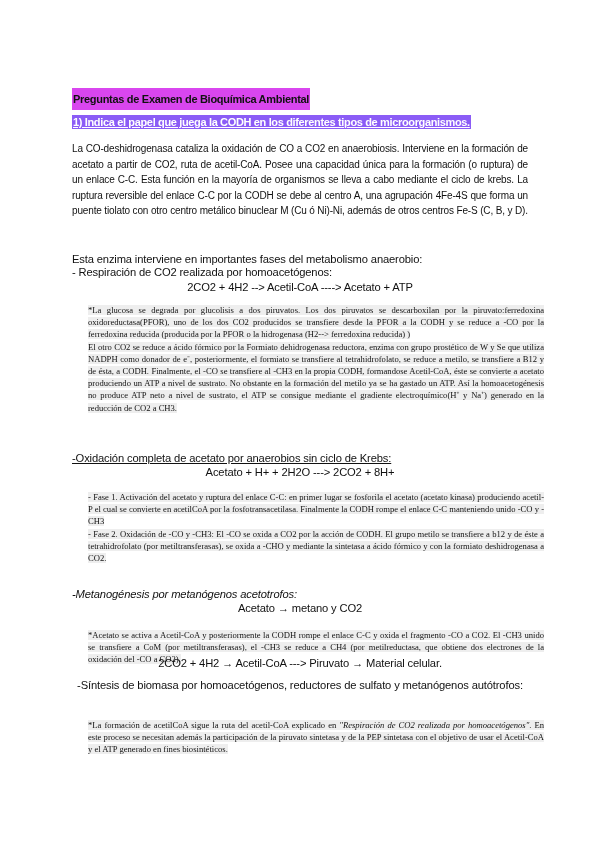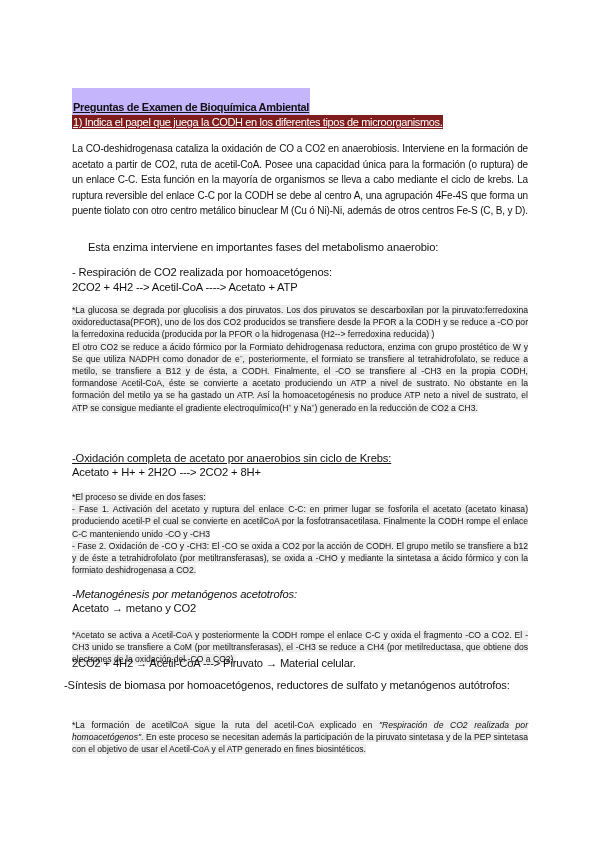--- a/index.html
+++ b/index.html
@@ -1,55 +1,54 @@
 <!DOCTYPE html>
 <html><head>
 <meta charset="utf-8">
 <style>
   html, body { margin:0; padding:0; background:#ffffff; }
   body { width:600px; height:848px; position:relative; overflow:hidden;
          font-family:"Liberation Sans", sans-serif; color:#111; }
   .page { position:absolute; left:72px; top:0; width:456px; }
   .title { position:absolute; top:88px; left:0; font-size:11px; font-weight:bold;
-           background:#c4b5fd; padding:12px 1px; line-height:14px; letter-spacing:-0.3px;text-decoration:underline; }
-  .question { position:absolute; top:115px; left:0; font-size:11px; font-weight:normal;
-              background:#7f1d1d; color:#fff; text-decoration:underline; padding:0 1px;
+           background:#d946ef; padding:4px 1px; line-height:14px; letter-spacing:-0.3px; }
+  .question { position:absolute; top:115px; left:0; font-size:11px; font-weight:bold;
+              background:#8b5cf6; color:#fff; text-decoration:underline; padding:0 1px;
               line-height:14px; letter-spacing:-0.35px; white-space:nowrap; }
   .para { position:absolute; left:0; width:456px; font-size:10px; line-height:15.6px;
           text-align:justify; letter-spacing:-0.15px; }
   .line { position:absolute; left:0; font-size:11.2px; line-height:15px; white-space:nowrap; letter-spacing:-0.15px; }
-  .eq { position:absolute; left:0; width:456px; text-align:left; font-size:11.2px; line-height:15px; white-space:nowrap; letter-spacing:-0.15px; }
-  .note { position:absolute; left:0; width:456px; font-size:8.6px; line-height:12.2px; text-align:justify; }
+  .eq { position:absolute; left:0; width:456px; text-align:center; font-size:11.2px; line-height:15px; white-space:nowrap; letter-spacing:-0.15px; }
+  .note { position:absolute; left:16px; width:456px; font-size:8.6px; line-height:12.2px; text-align:justify;font-family:Liberation Serif, serif; }
   .note .hl { background:#eeeeee; }
   .note p { margin:0; }
   em { font-style:italic; }
 </style>
 </head>
 <body>
 
 <div class="page">
 
   <div class="title">Preguntas de Examen de Bioquímica Ambiental</div>
   <div class="question">1) Indica el papel que juega la CODH en los diferentes tipos de microorganismos.</div>
 
   <div class="para" style="top:141px;">La CO-deshidrogenasa cataliza la oxidación de CO a CO2 en anaerobiosis. Interviene en la formación de acetato a partir de CO2, ruta de acetil-CoA. Posee una capacidad única para la formación (o ruptura) de un enlace C-C. Esta función en la mayoría de organismos se lleva a cabo mediante el ciclo de krebs. La ruptura reversible del enlace C-C por la CODH se debe al centro A, una agrupación 4Fe-4S que forma un puente tiolato con otro centro metálico binuclear M (Cu ó Ni)-Ni, además de otros centros Fe-S (C, B, y D).</div>
 
-  <div class="line" style="top:240px;margin-left:16px;">Esta enzima interviene en importantes fases del metabolismo anaerobio:</div>
+  <div class="line" style="top:252px;">Esta enzima interviene en importantes fases del metabolismo anaerobio:</div>
 
   <div class="line" style="top:265px;">- Respiración de CO2 realizada por homoacetógenos:</div>
   <div class="eq" style="top:280px;">2CO2 + 4H2 --&gt; Acetil-CoA ----&gt; Acetato + ATP</div>
   <div class="note" style="top:304px;">
     <p><span class="hl">*La glucosa se degrada por glucolisis a dos piruvatos. Los dos piruvatos se descarboxilan por la piruvato:ferredoxina oxidoreductasa(PFOR), uno de los dos CO2 producidos se transfiere desde la PFOR a la CODH y se reduce a -CO por la ferredoxina reducida (producida por la PFOR o la hidrogenasa (H2--&gt; ferredoxina reducida) )</span></p>
     <p><span class="hl">El otro CO2 se reduce a ácido fórmico por la Formiato dehidrogenasa reductora, enzima con grupo prostético de W y Se que utiliza NADPH como donador de e⁻, posteriormente, el formiato se transfiere al tetrahidrofolato, se reduce a metilo, se transfiere a B12 y de ésta, a CODH. Finalmente, el -CO se transfiere al -CH3 en la propia CODH, formandose Acetil-CoA, éste se convierte a acetato produciendo un ATP a nivel de sustrato. No obstante en la formación del metilo ya se ha gastado un ATP. Así la homoacetogénesis no produce ATP neto a nivel de sustrato, el ATP se consigue mediante el gradiente electroquímico(H⁺ y Na⁺) generado en la reducción de CO2 a CH3.</span></p>
   </div>
 
   <div class="line" style="top:451px;text-decoration:underline;">-Oxidación completa de acetato por anaerobios sin ciclo de Krebs:</div>
   <div class="eq" style="top:465px;">Acetato + H+ + 2H2O ---&gt; 2CO2 + 8H+</div>
   <div class="note" style="top:491px;">
-    <p><span class="hl">*El proceso se divide en dos fases:</span></p>
     <p><span class="hl">- Fase 1. Activación del acetato y ruptura del enlace C-C: en primer lugar se fosforila el acetato (acetato kinasa) produciendo acetil-P el cual se convierte en acetilCoA por la fosfotransacetilasa. Finalmente la CODH rompe el enlace C-C manteniendo unido -CO y -CH3</span></p>
     <p><span class="hl">- Fase 2. Oxidación de -CO y -CH3: El -CO se oxida a CO2 por la acción de CODH. El grupo metilo se transfiere a b12 y de éste a tetrahidrofolato (por metiltransferasas), se oxida a -CHO y mediante la sintetasa a ácido fórmico y con la formiato deshidrogenasa a CO2.</span></p>
   </div>
 
   <div class="line" style="top:587px;font-style:italic;">-Metanogénesis por metanógenos acetotrofos:</div>
   <div class="eq" style="top:601px;">Acetato → metano y CO2</div>
   <div class="note" style="top:629px;">
     <p><span class="hl">*Acetato se activa a Acetil-CoA y posteriormente la CODH rompe el enlace C-C y oxida el fragmento -CO a CO2. El -CH3 unido se transfiere a CoM (por metiltransferasas), el -CH3 se reduce a CH4 (por metilreductasa, que obtiene dos electrones de la oxidación del -CO a CO2).</span></p>
   </div>
 

